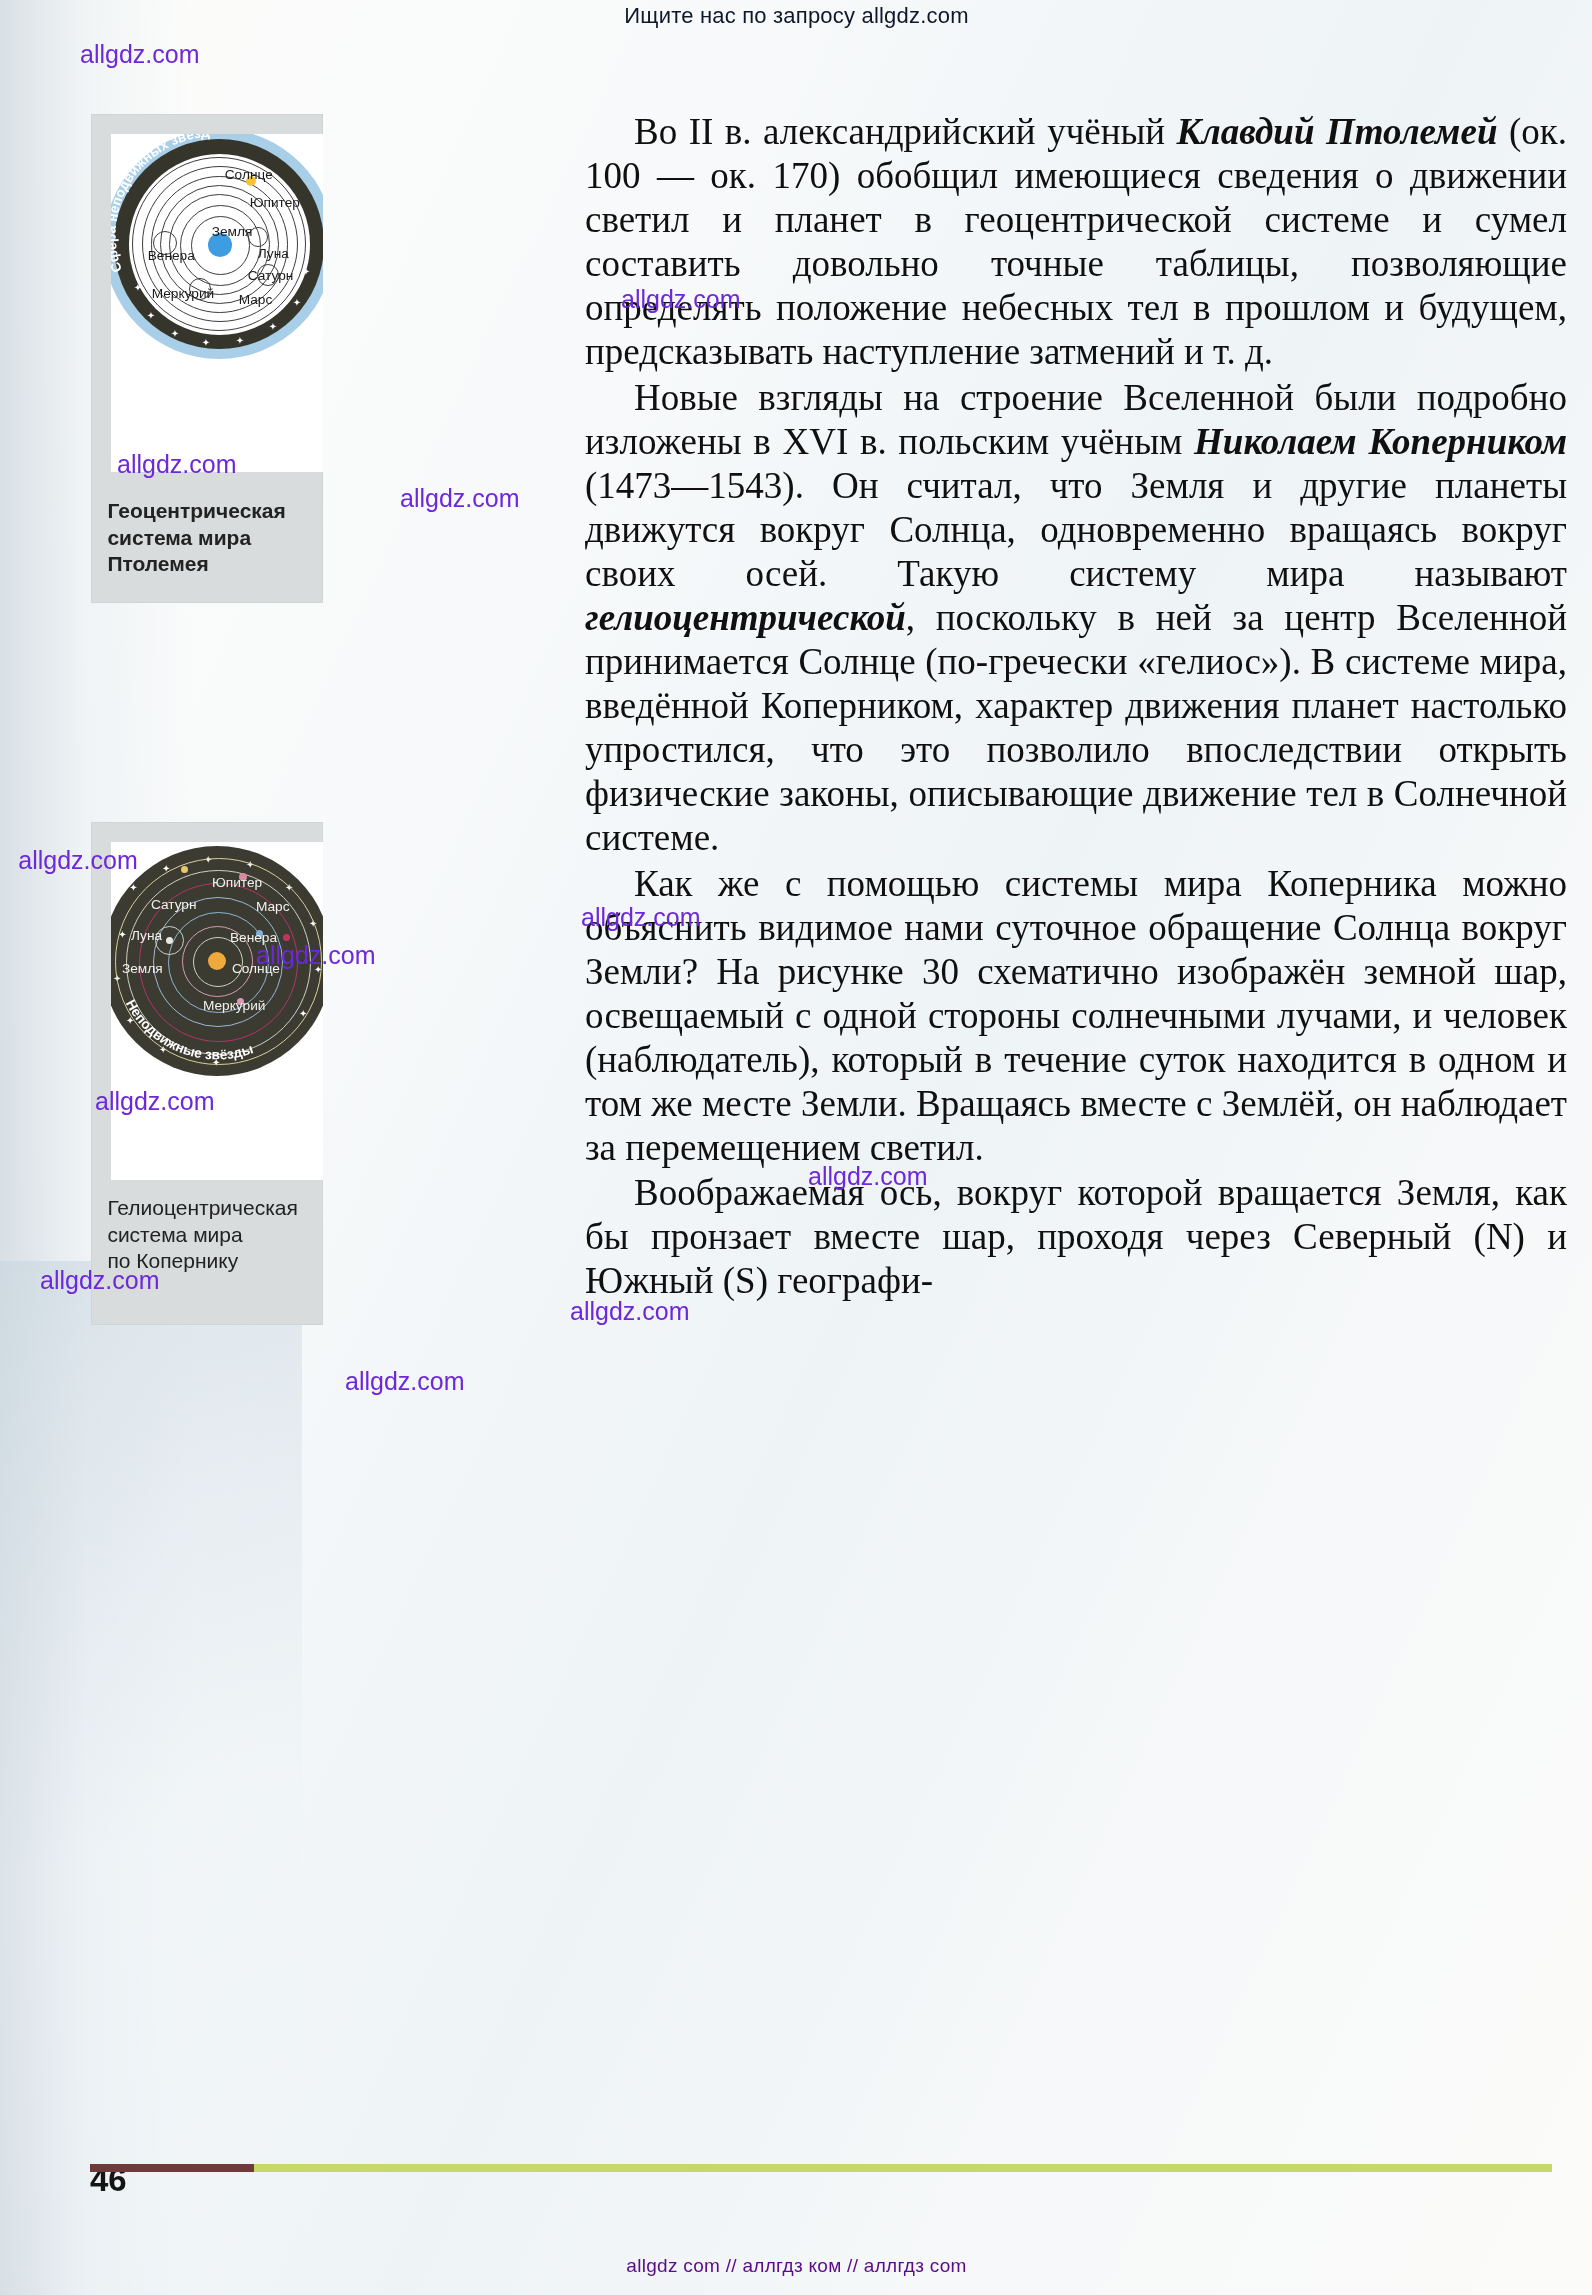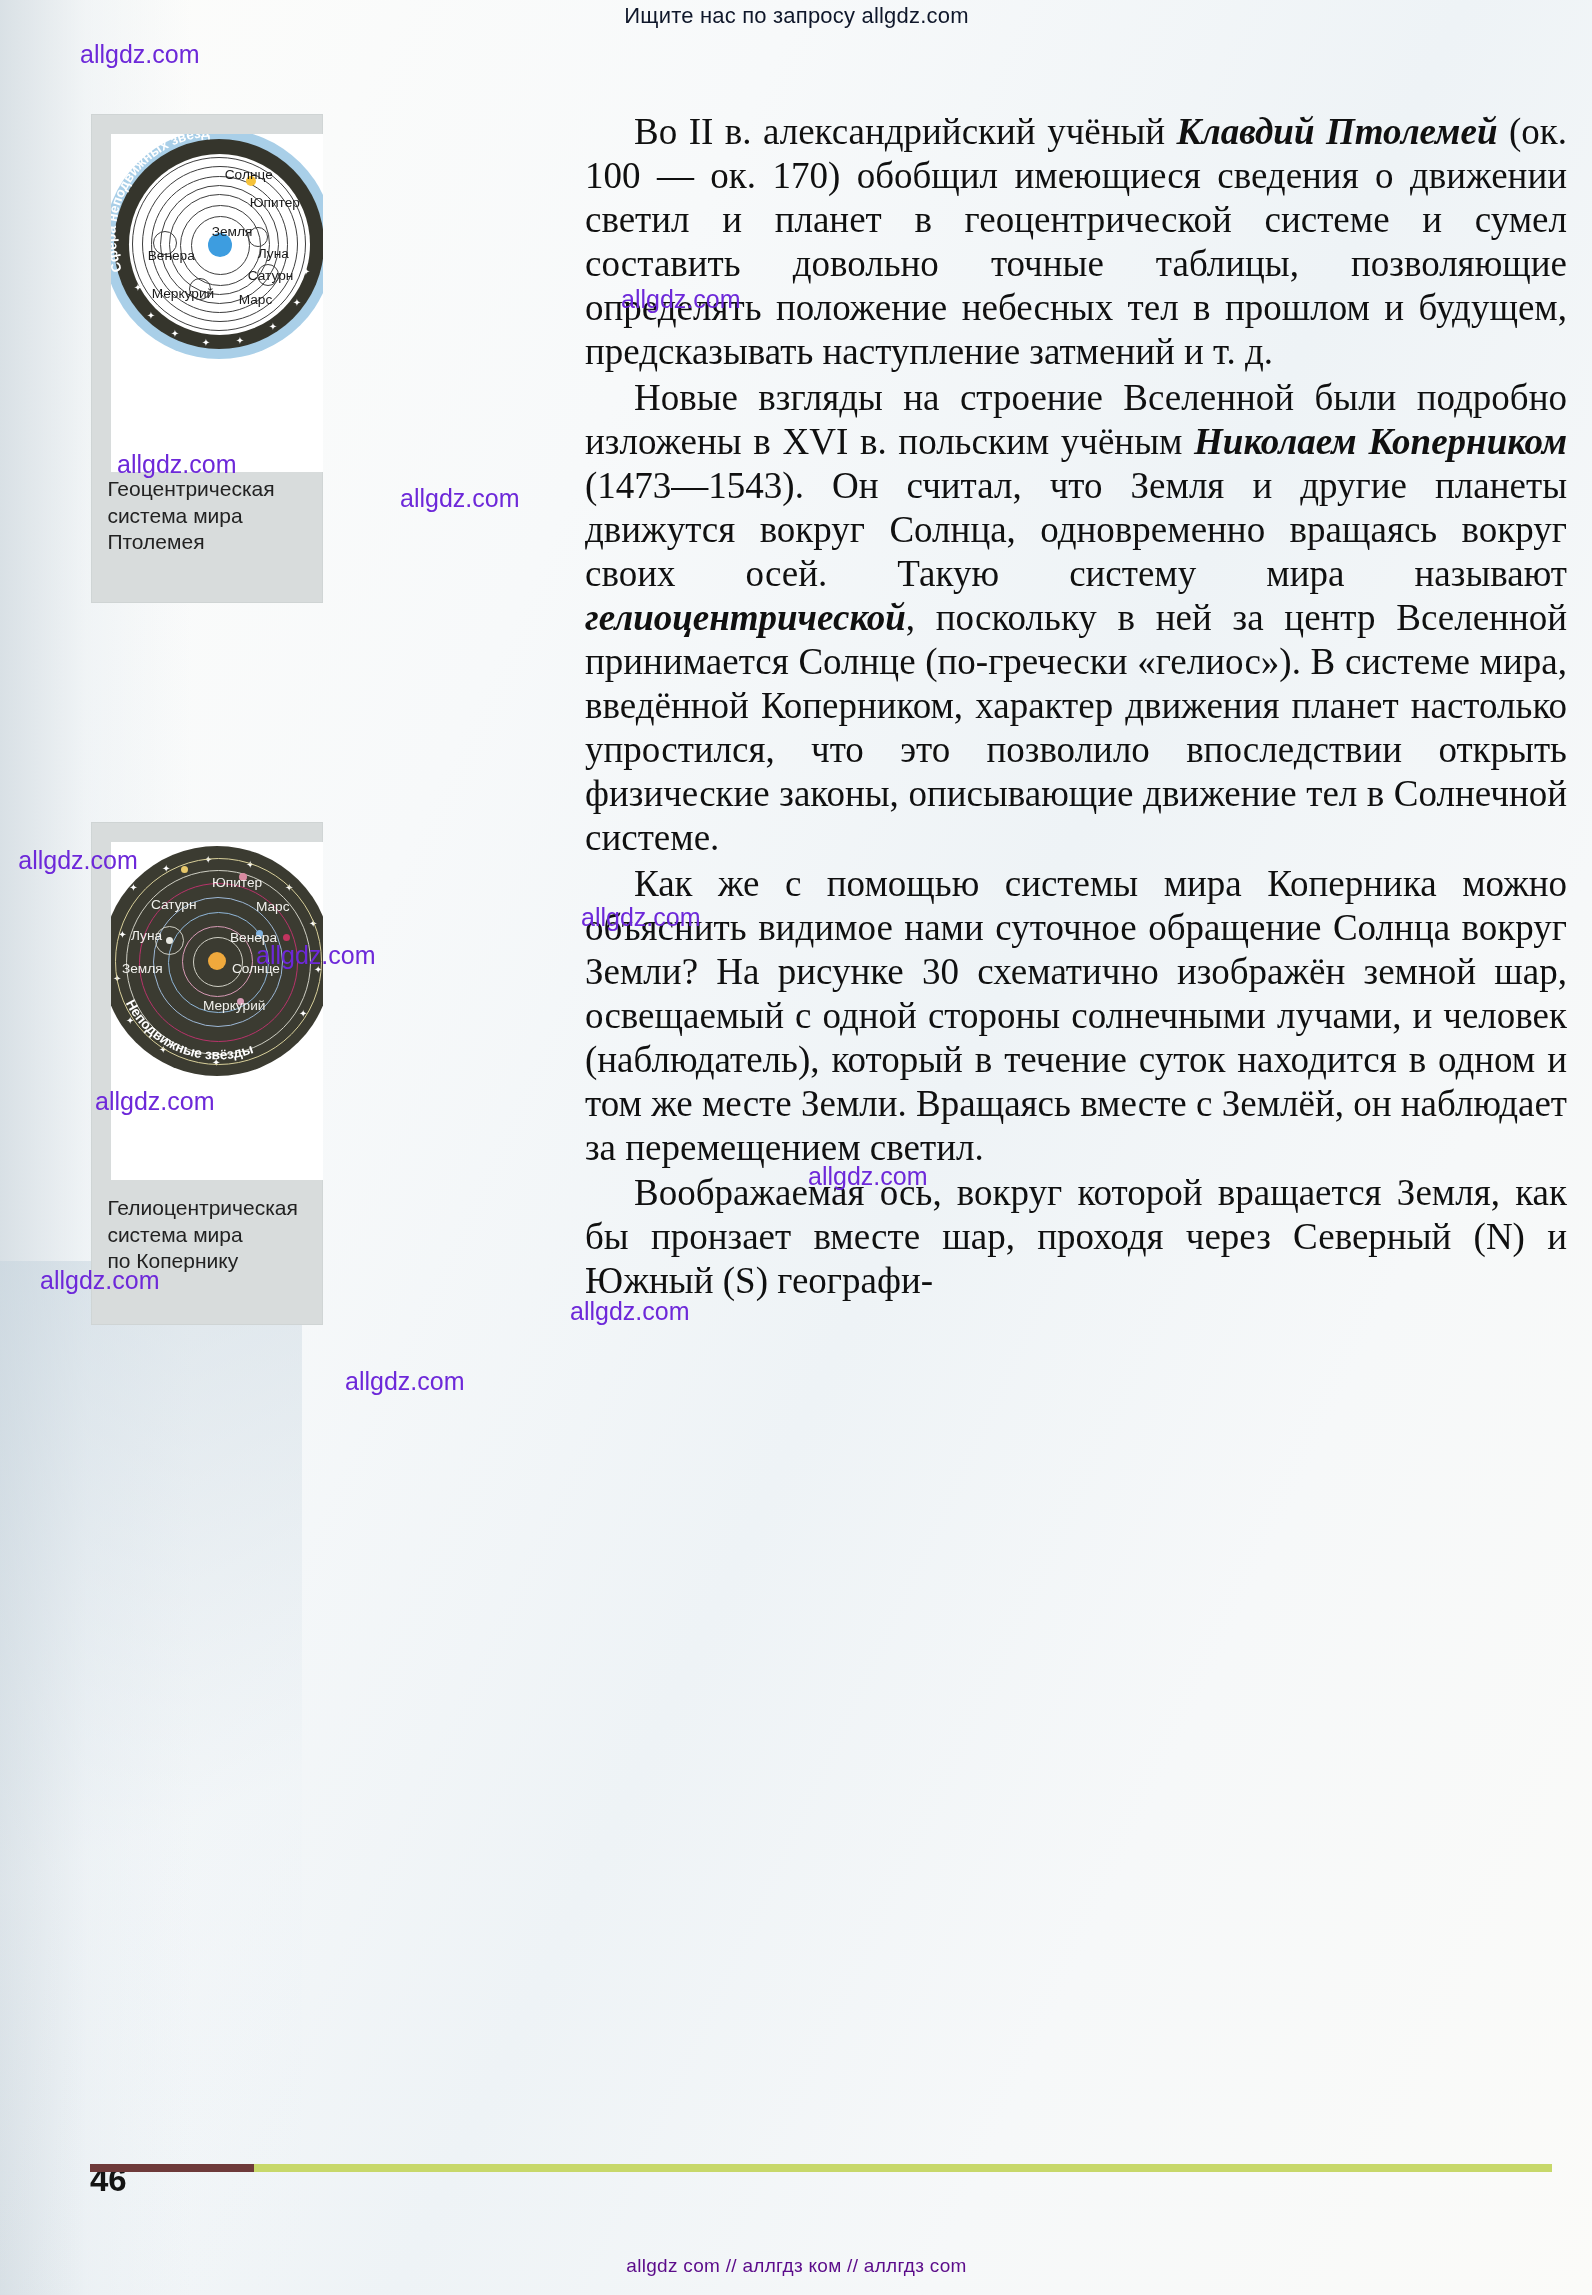--- a/index.html
+++ b/index.html
@@ -179,21 +179,21 @@
       <span class="lbl" style="left:121px;top:38px;font-size:13.7px;">Солнце</span>
       <span class="lbl" style="left:146px;top:66px;font-size:13.7px;">Юпитер</span>
       <span class="lbl" style="left:108px;top:95px;font-size:13.7px;">Земля</span>
       <span class="lbl" style="left:154px;top:117px;font-size:13.7px;">Луна</span>
       <span class="lbl" style="left:144px;top:139px;font-size:13.7px;">Сатурн</span>
       <span class="lbl" style="left:44px;top:119px;font-size:13.7px;">Венера</span>
       <span class="lbl" style="left:48px;top:157px;font-size:13.7px;">Меркурий</span>
       <span class="lbl" style="left:135px;top:163px;font-size:13.7px;">Марс</span>
     </div>
   </div>
-  <div class="cap" style="top:362px;">
+  <div class="cap" style="top:384px;font-weight:bold;">
     <div>Геоцентрическая</div>
     <div>система мира</div>
     <div>Птолемея</div>
   </div>
 </div>
 
 <div class="fig" style="left:91px;top:822px;width:232px;height:503px;">
   <div class="plate" style="left:20px;top:20px;width:212px;height:338px;">
     <div style="position:absolute;left:-9.1px;top:3.7px;width:245px;height:245px;">
       <div class="hel-outer">

